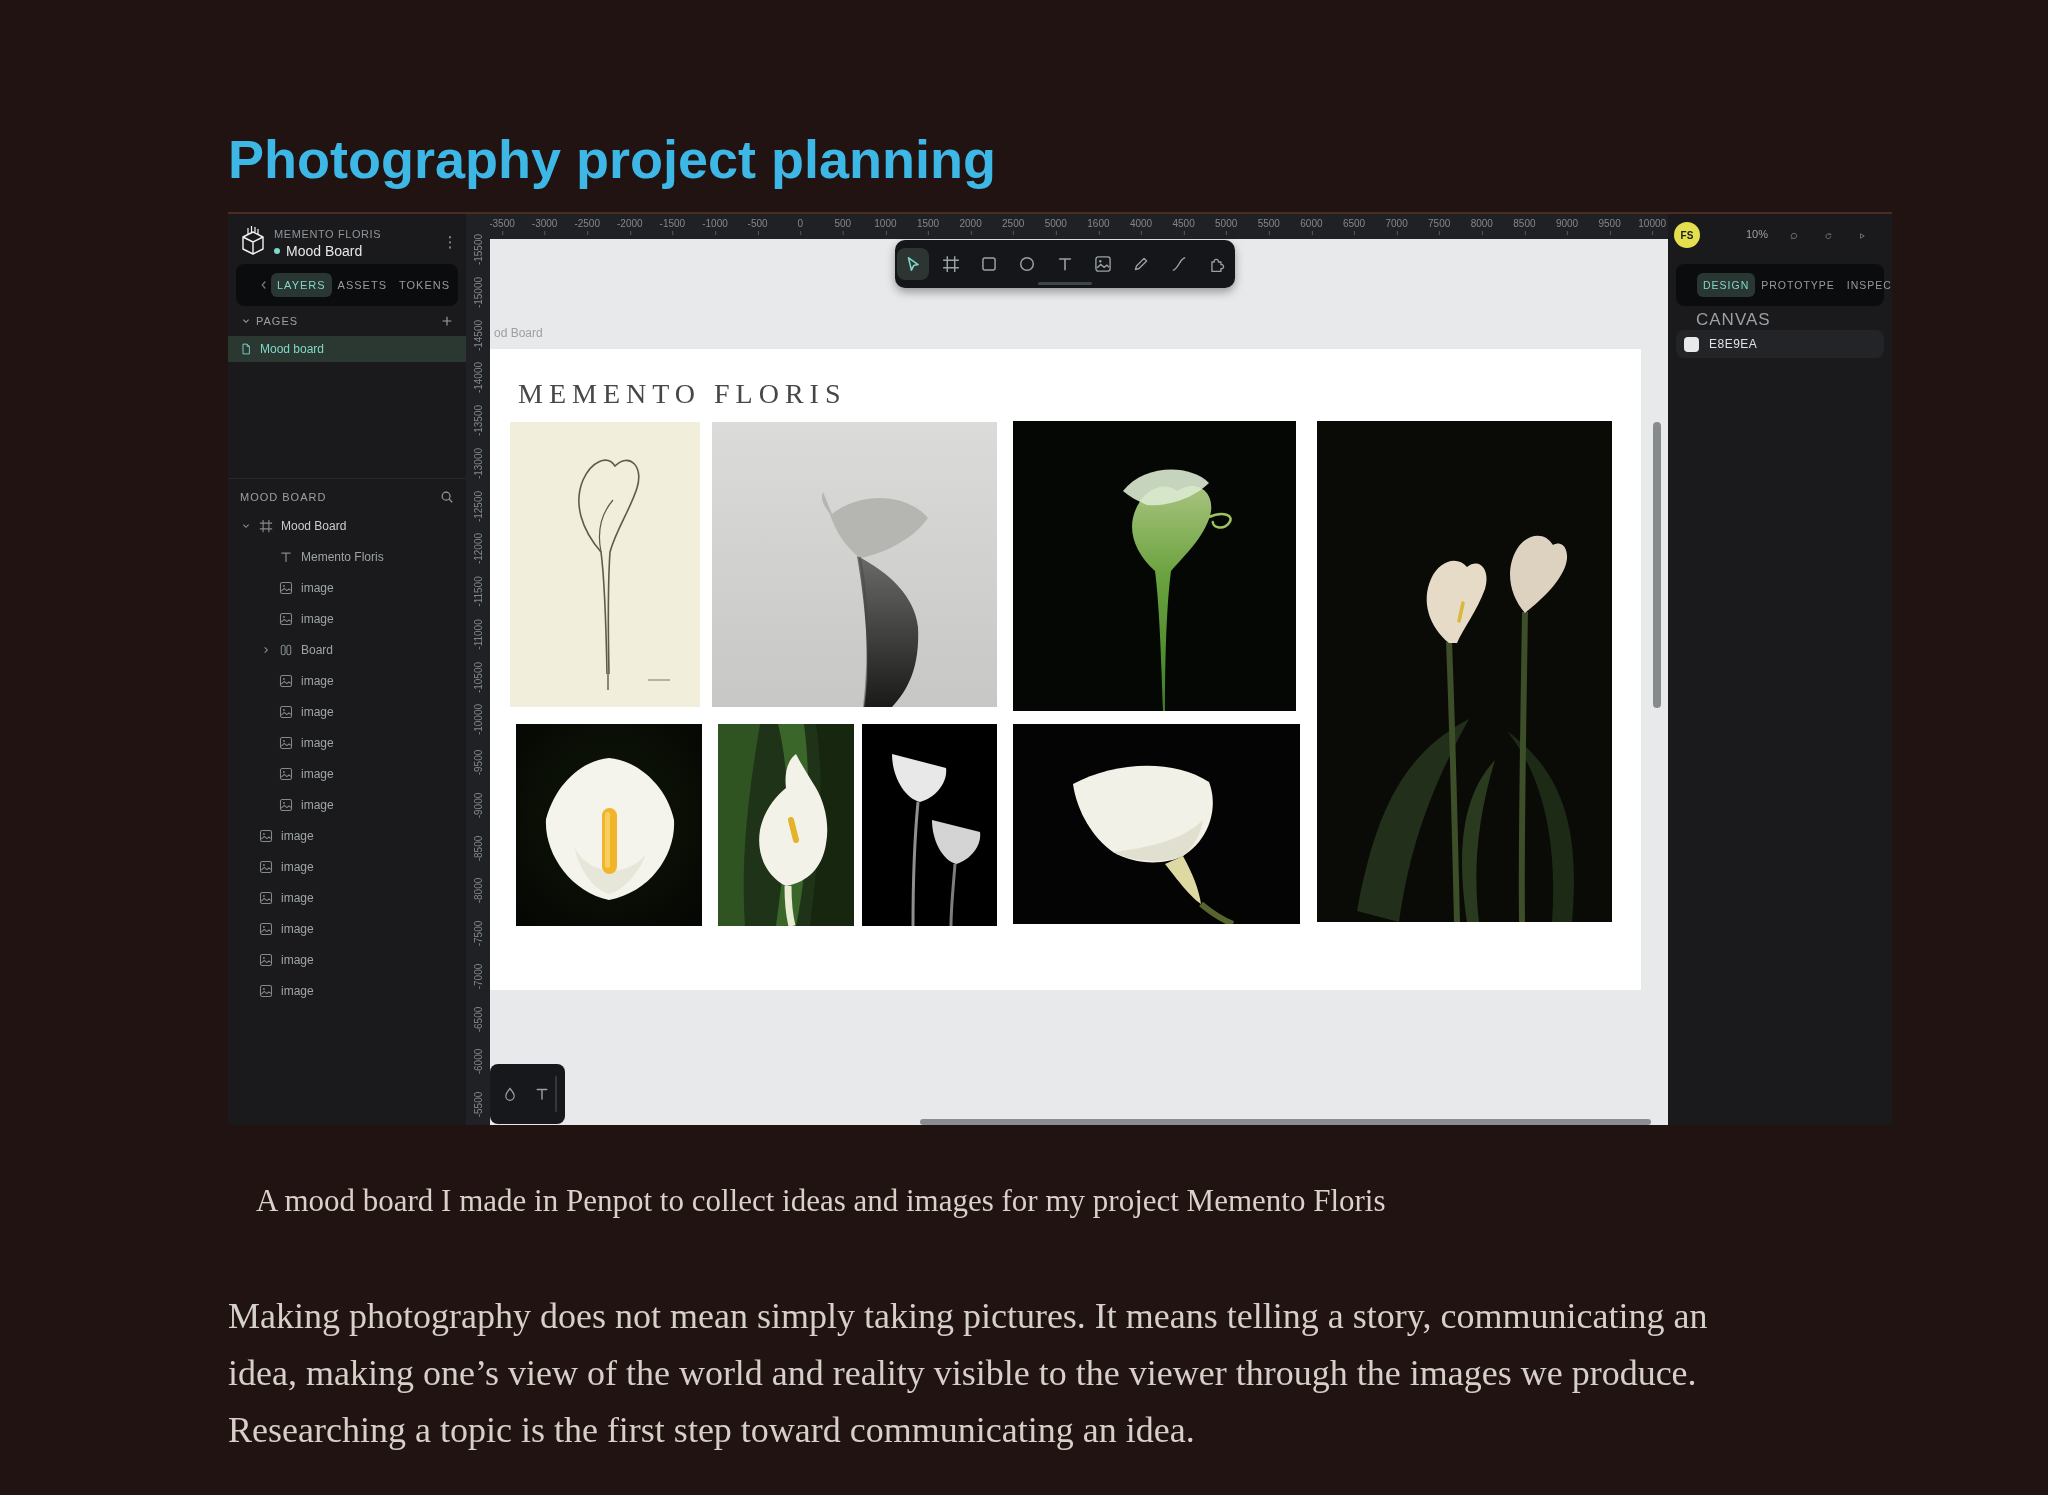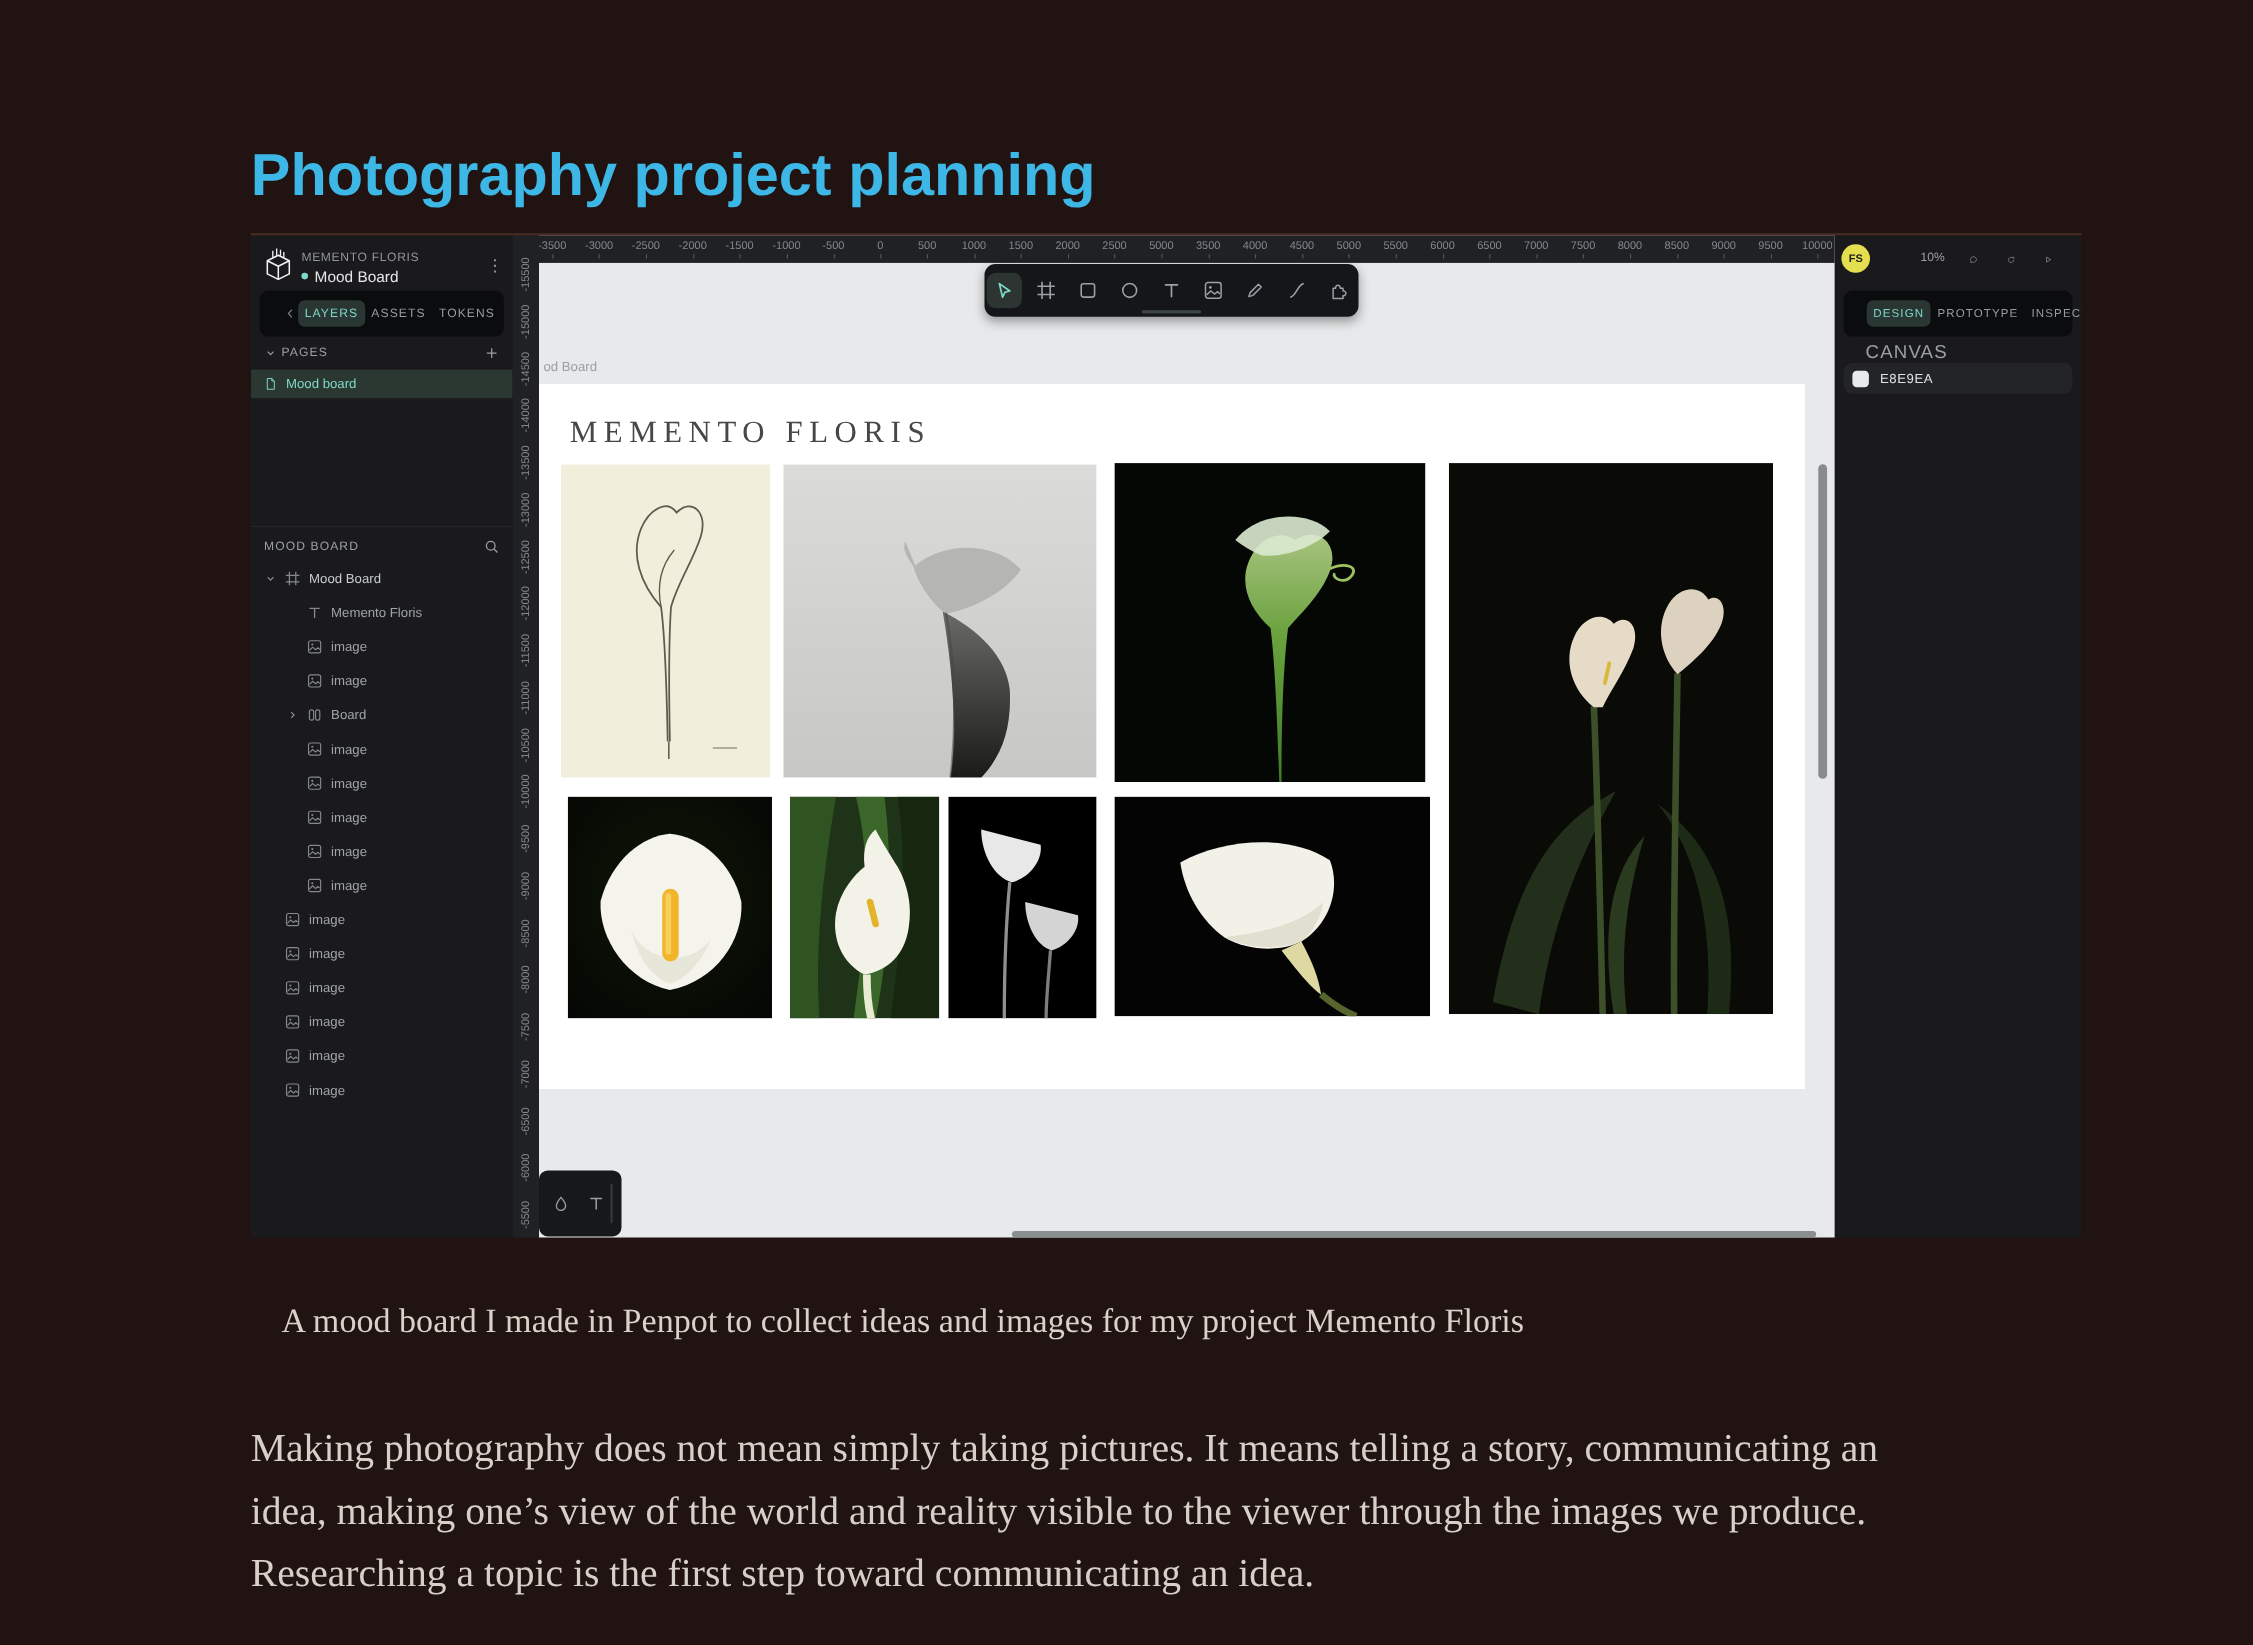--- a/index.html
+++ b/index.html
@@ -432,21 +432,21 @@
           <span class="rl" style="--i: 4;">-1500</span>
           <span class="rl" style="--i: 5;">-1000</span>
           <span class="rl" style="--i: 6;">-500</span>
           <span class="rl" style="--i: 7;">0</span>
           <span class="rl" style="--i: 8;">500</span>
           <span class="rl" style="--i: 9;">1000</span>
           <span class="rl" style="--i: 10;">1500</span>
           <span class="rl" style="--i: 11;">2000</span>
           <span class="rl" style="--i: 12;">2500</span>
           <span class="rl" style="--i: 13;">5000</span>
-          <span class="rl" style="--i: 14;">3500</span>
+          <span class="rl" style="--i: 14;">1600</span>
           <span class="rl" style="--i: 15;">4000</span>
           <span class="rl" style="--i: 16;">4500</span>
           <span class="rl" style="--i: 17;">5000</span>
           <span class="rl" style="--i: 18;">5500</span>
           <span class="rl" style="--i: 19;">6000</span>
           <span class="rl" style="--i: 20;">6500</span>
           <span class="rl" style="--i: 21;">7000</span>
           <span class="rl" style="--i: 22;">7500</span>
           <span class="rl" style="--i: 23;">8000</span>
           <span class="rl" style="--i: 24;">8500</span>

